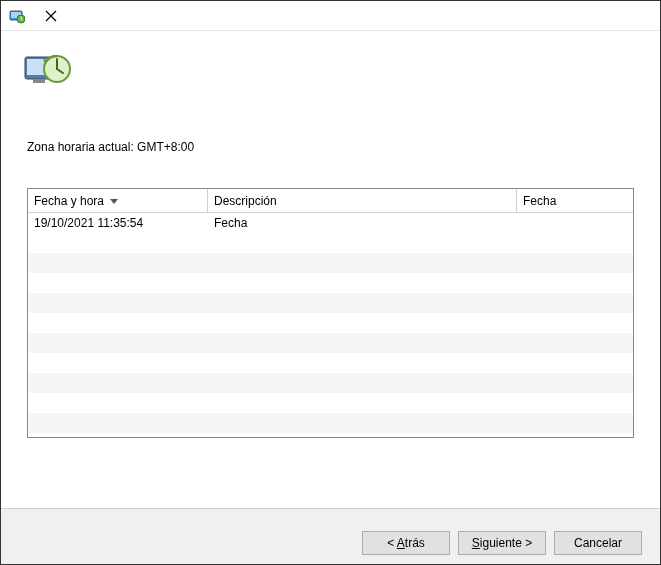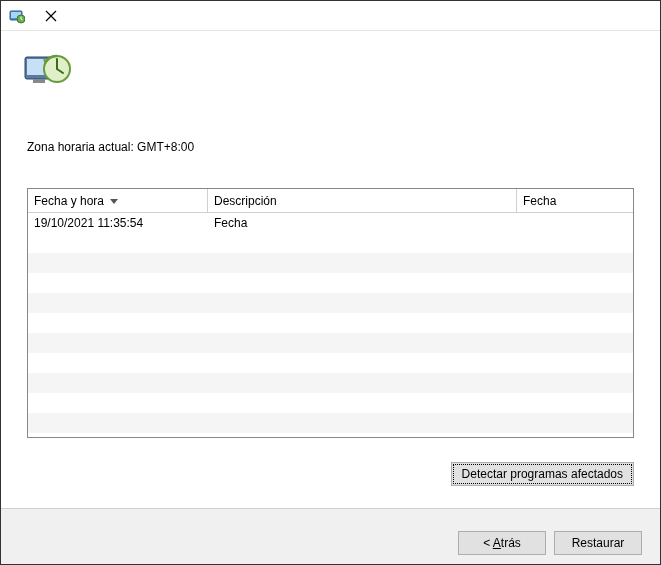--- a/index.html
+++ b/index.html
@@ -87,21 +87,19 @@
       </div>
     </div>
     <div class="grid-body">
       <div class="grid-row">
         <div class="cell col-date">19/10/2021 11:35:54</div>
         <div class="cell col-type">Fecha</div>
       </div>
     </div>
   </div>
 
-  <div class="detect-row">
-    <button class="detect-btn">Detectar programas afectados</button>
-  </div>
 </div>
 
 <div class="footer">
   <button><span>&lt; </span><u>A</u><span>trás</span></button>
-  <button>Restaurar</button>
+  <button><span></span><u>S</u><span>iguiente &gt;</span></button>
+  <button>Cancelar</button>
 </div>
 
 </body></html>

